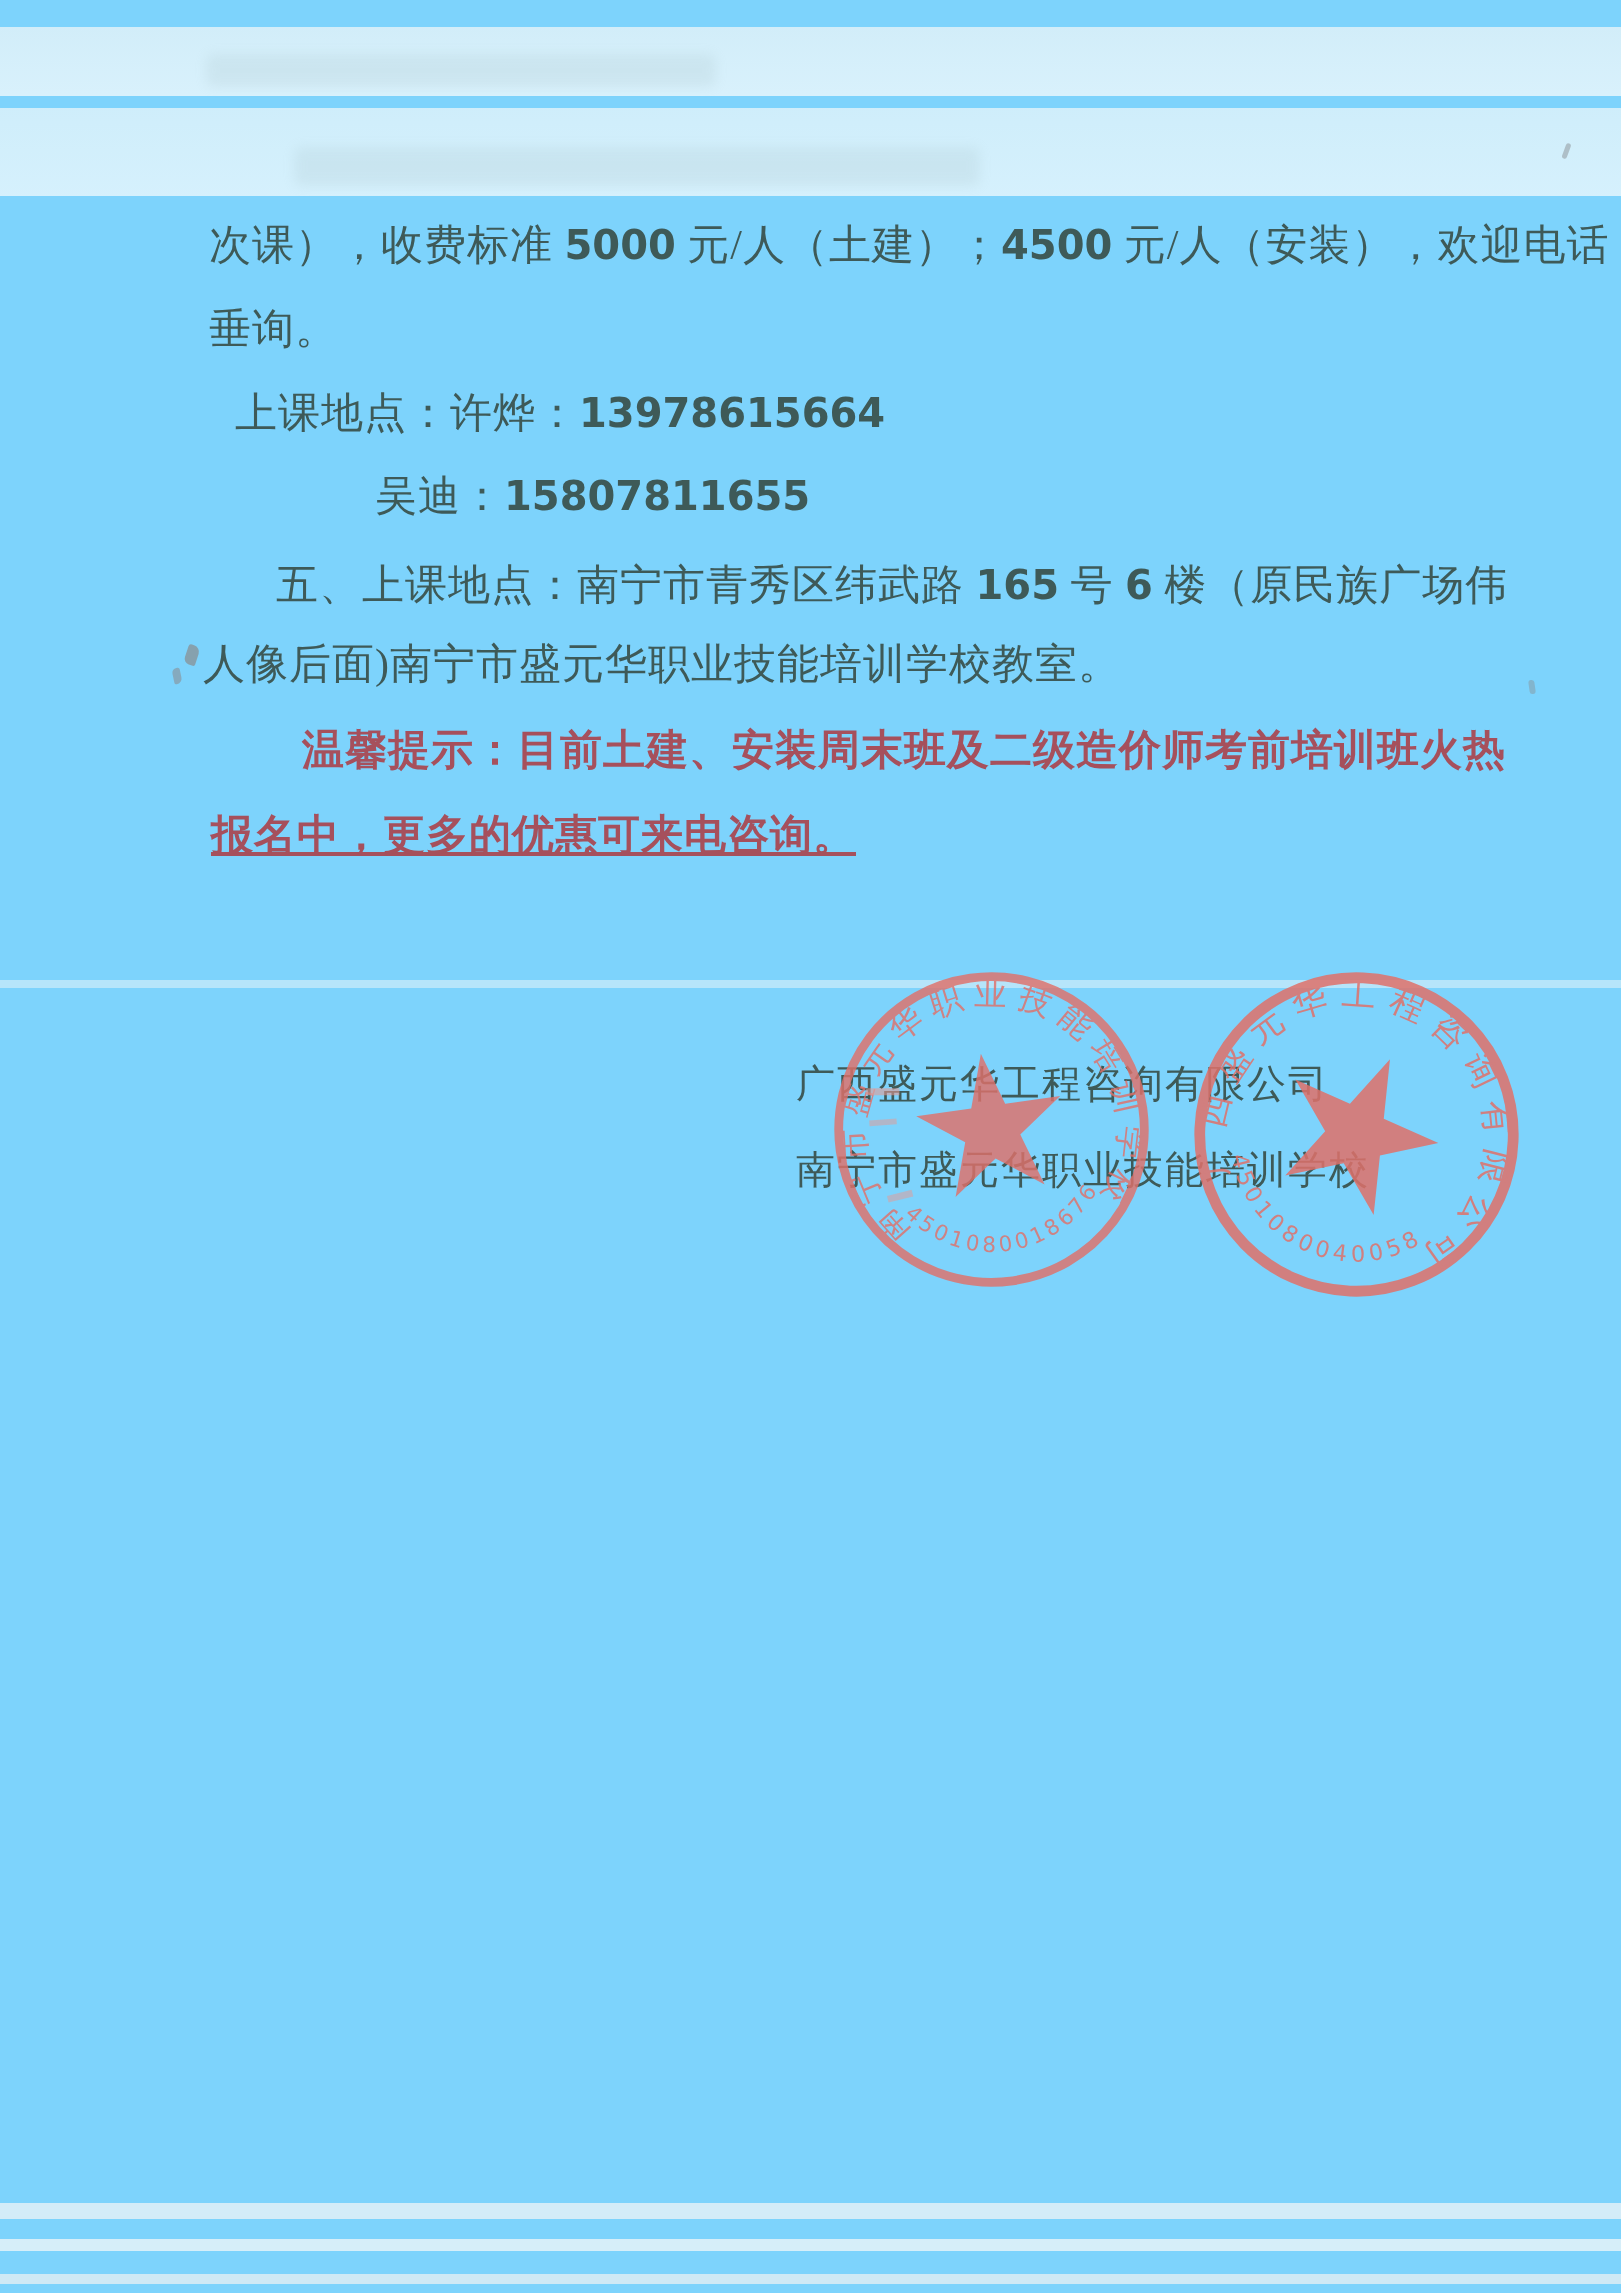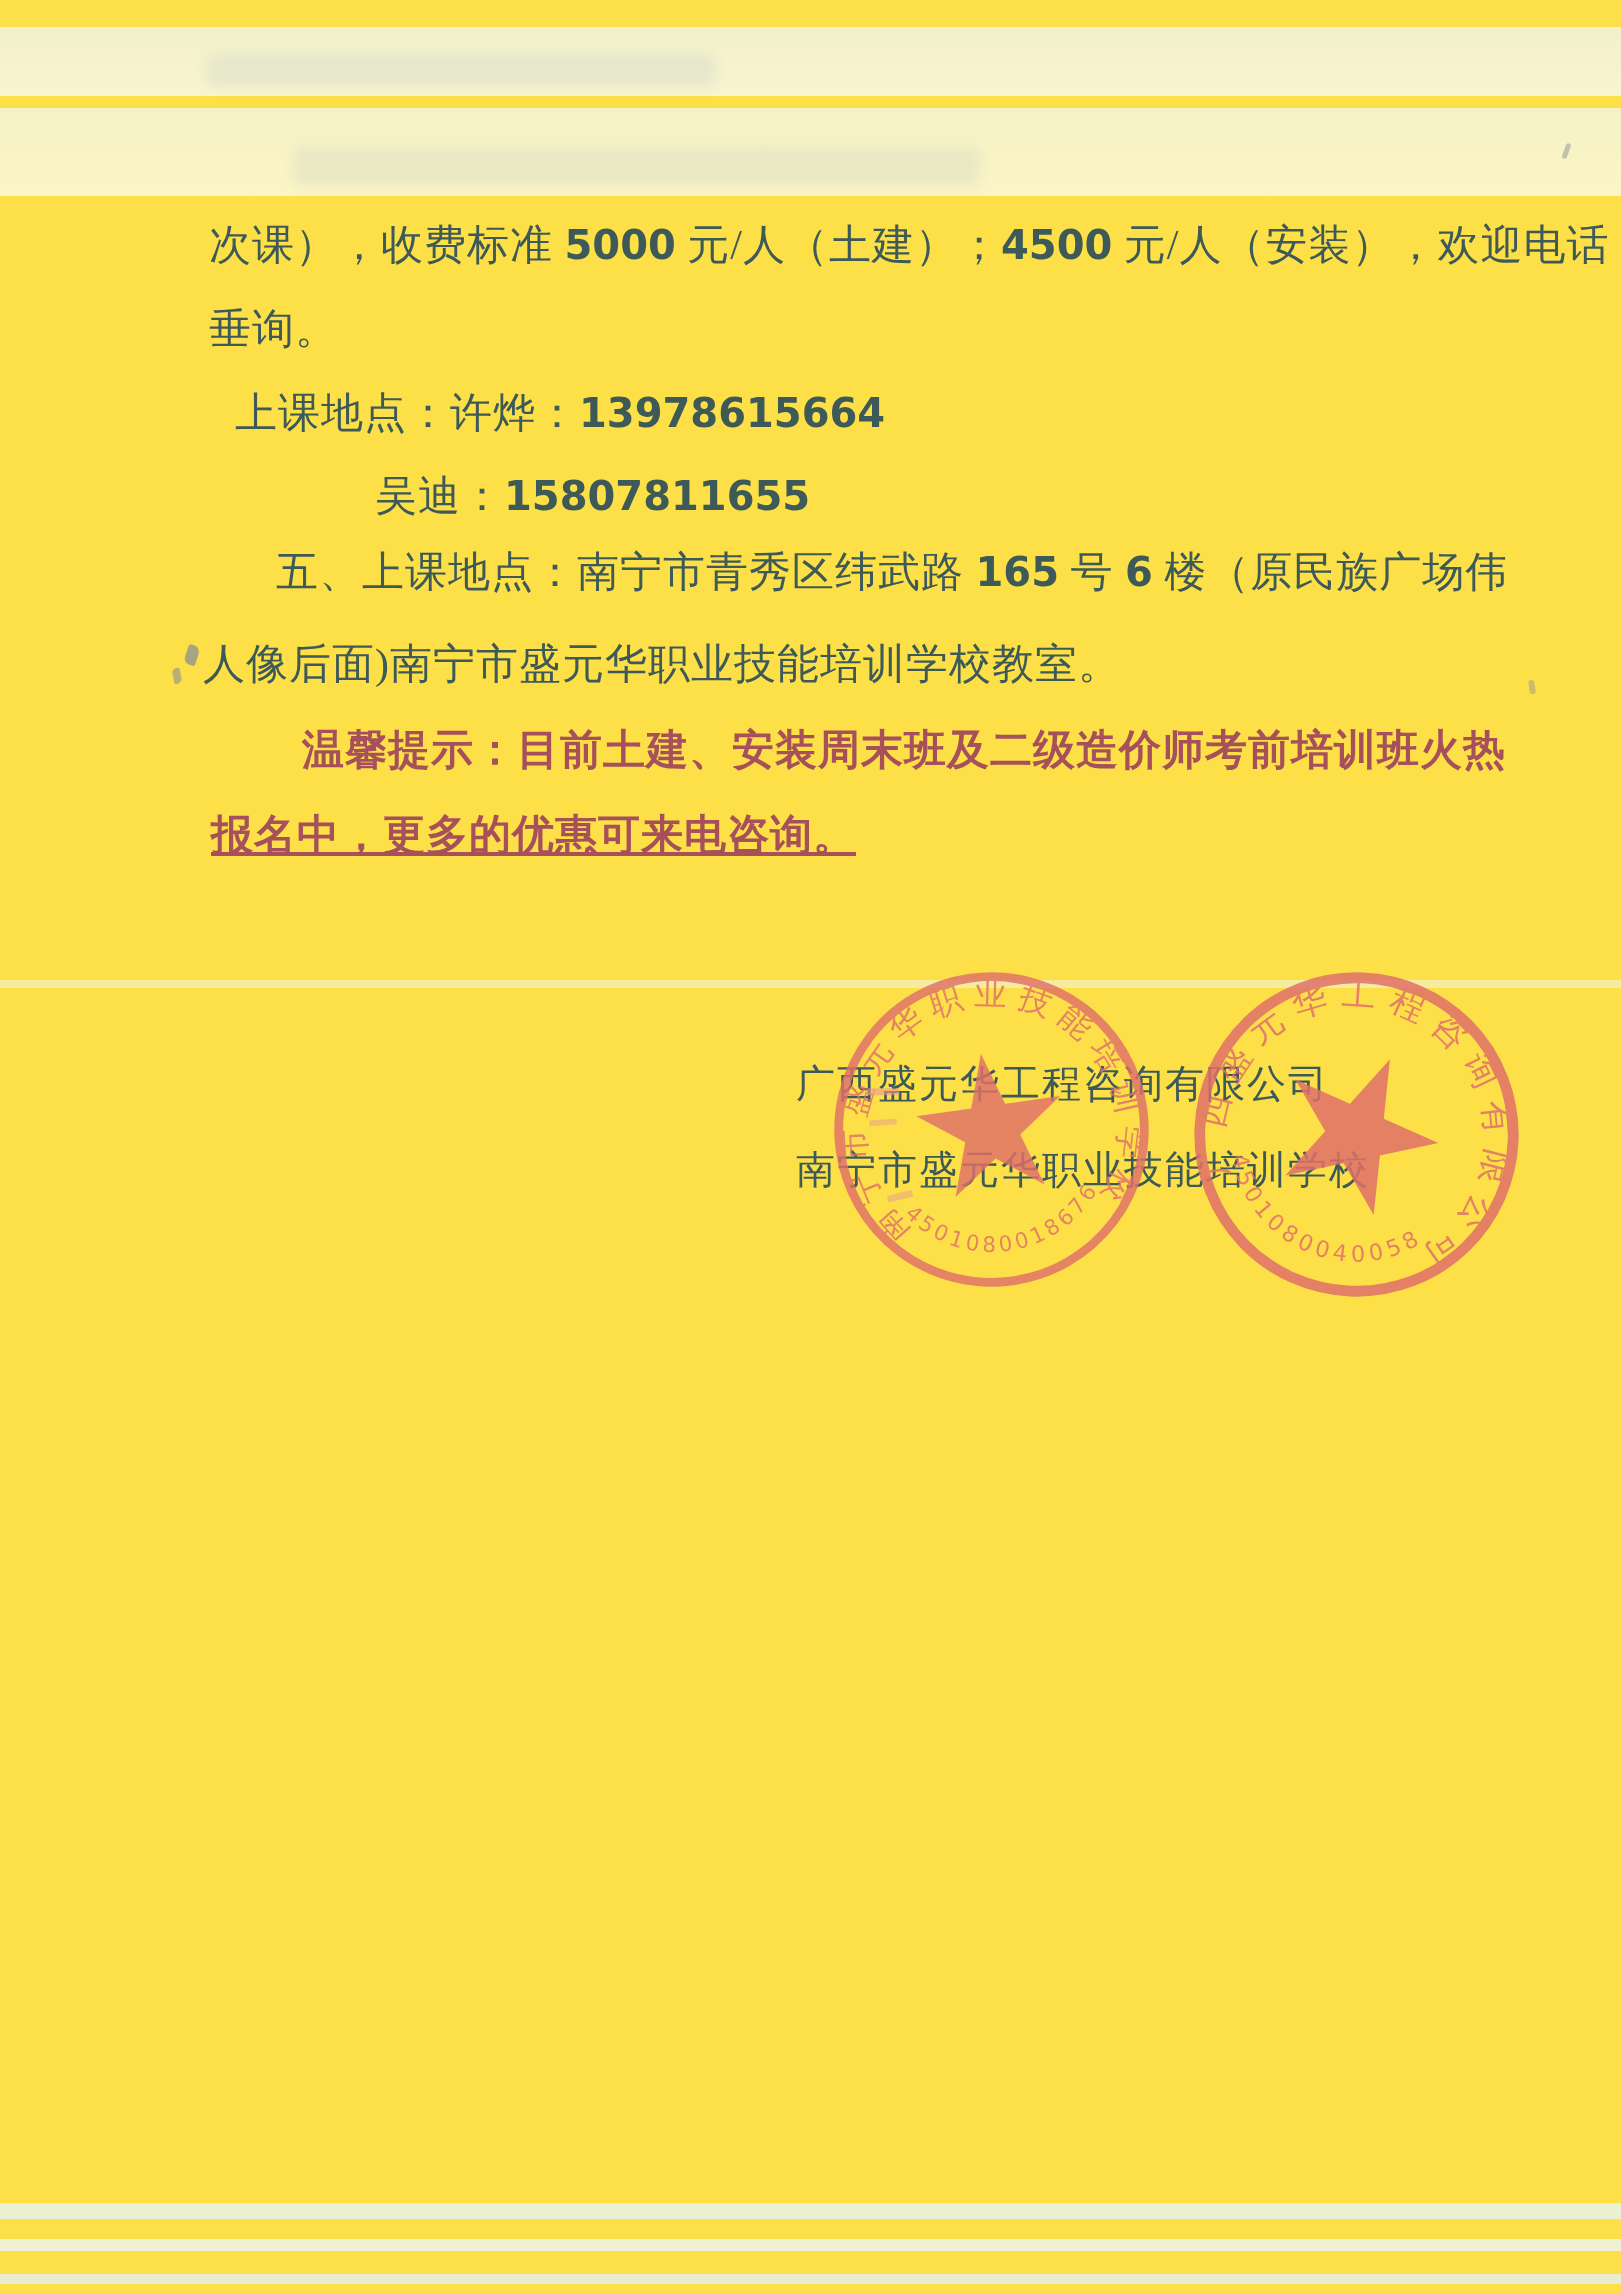--- a/index.html
+++ b/index.html
@@ -1,19 +1,19 @@
 <!DOCTYPE html>
 <html><head>
 <meta charset="utf-8">
 <style>
   html,body{margin:0;padding:0;background:#e8e8e8;}
   .page{
     position:relative;
     width:1621px;height:2294px;
-    background:#fde047;
+    background:#7dd3fc;
     overflow:hidden;
     font-family:"Liberation Serif", serif;
   }
   
   .streak{position:absolute;left:0;width:100%;pointer-events:none;}
   .s1{top:27.4px;height:69px;background:linear-gradient(#eef6f8, #f7fbfc);opacity:.75;}
   .s2{top:108px;height:88px;background:linear-gradient(#f2f9fa,#fbfdfd);opacity:.7;}
   .s3{top:980px;height:7.8px;background:#f0f7f8;opacity:.5;}
   .s4{top:2203px;height:15.7px;background:#e9f3f6;opacity:.8;}
   .s5{top:2239px;height:11.8px;background:#ecf5f7;opacity:.8;}
@@ -73,21 +73,21 @@
   <div class="speck sp1"></div>
   <div class="speck sp2"></div>
   <div class="speck sp3"></div>
   <div class="speck sp4"></div>
 
   <div>
       <div class="tline" style="left: 209px; top: 218px;"><span class="seg">次课），收费标准 </span><span class="seg num">5000</span><span class="seg"> 元/人（土建）；</span><span class="seg num">4500</span><span class="seg"> 元/人（安装），欢迎电话</span></div>
       <div class="tline" style="left: 209px; top: 302px;"><span class="seg">垂询。</span></div>
       <div class="tline" style="left: 235px; top: 386px;"><span class="seg">上课地点：许烨：</span><span class="seg num">13978615664</span></div>
       <div class="tline" style="left: 375px; top: 469px;"><span class="seg">吴迪：</span><span class="seg num">15807811655</span></div>
-      <div class="tline" style="left: 276px; top: 545px;"><span class="seg">五、上课地点：南宁市青秀区纬武路 </span><span class="seg num">165</span><span class="seg"> 号 </span><span class="seg num">6</span><span class="seg"> 楼（原民族广场伟</span></div>
+      <div class="tline" style="left: 276px; top: 558px;"><span class="seg">五、上课地点：南宁市青秀区纬武路 </span><span class="seg num">165</span><span class="seg"> 号 </span><span class="seg num">6</span><span class="seg"> 楼（原民族广场伟</span></div>
       <div class="tline" style="left: 203px; top: 637px; text-align: right;"><span class="seg">人像后面)南宁市盛元华职业技能培训学校教室。</span></div>
       <div class="tline red" style="left: 302px; top: 723px;"><span class="seg">温馨提示：目前土建、安装周末班及二级造价师考前培训班火热</span></div>
       <div class="tline red" style="left: 211px; top: 808px; text-decoration: underline;"><span class="seg">报名中，更多的优惠可来电咨询。</span></div>
     </div>
 
   <div class="sig" style="left:796px;top:1057px;">广西盛元华工程咨询有限公司</div>
   <div class="sig" style="left:796px;top:1143px;">南宁市盛元华职业技能培训学校</div>
 
   <div class="stamp" style="left:825px;top:963px;">
     <svg width="333" height="333" viewBox="0 0 340 340">

